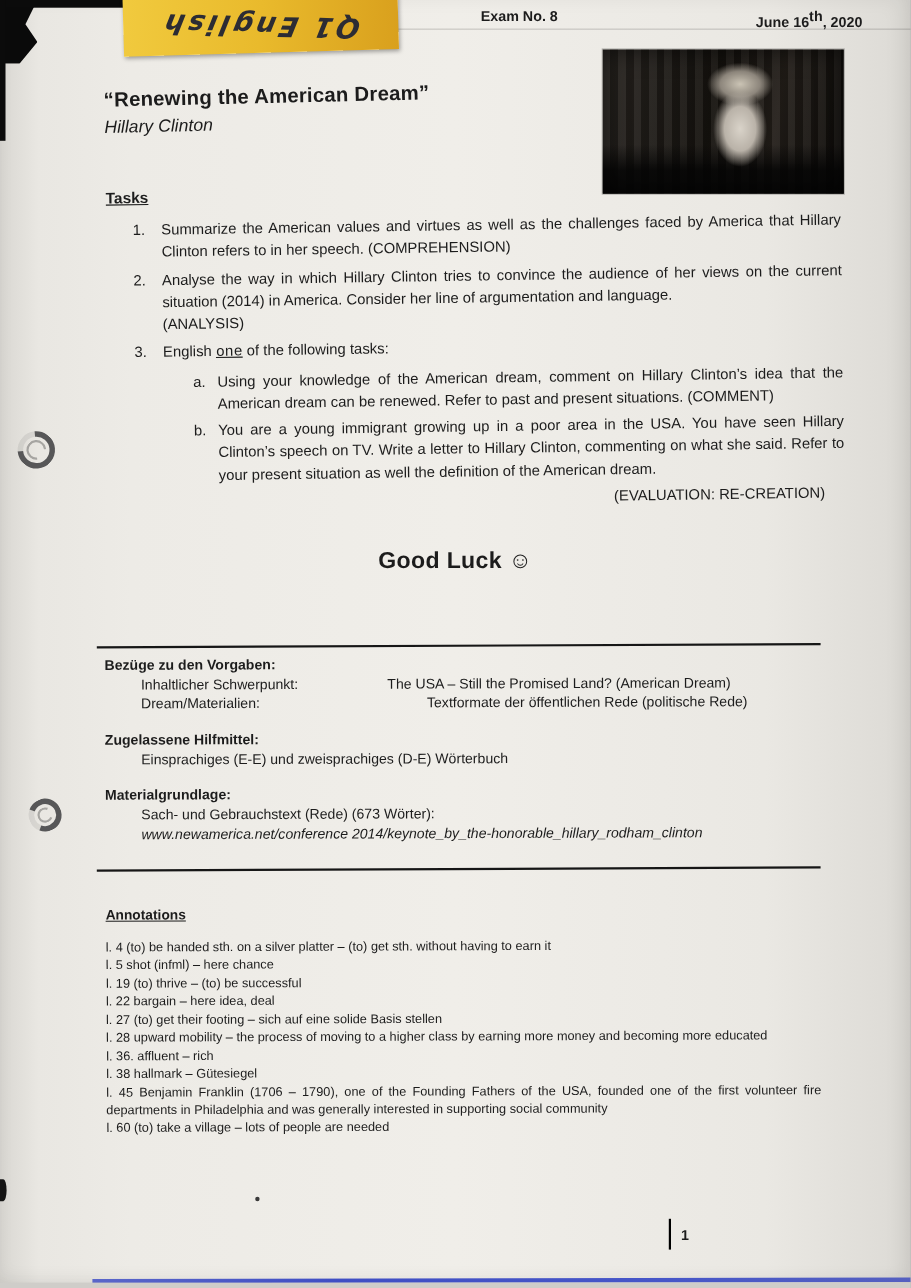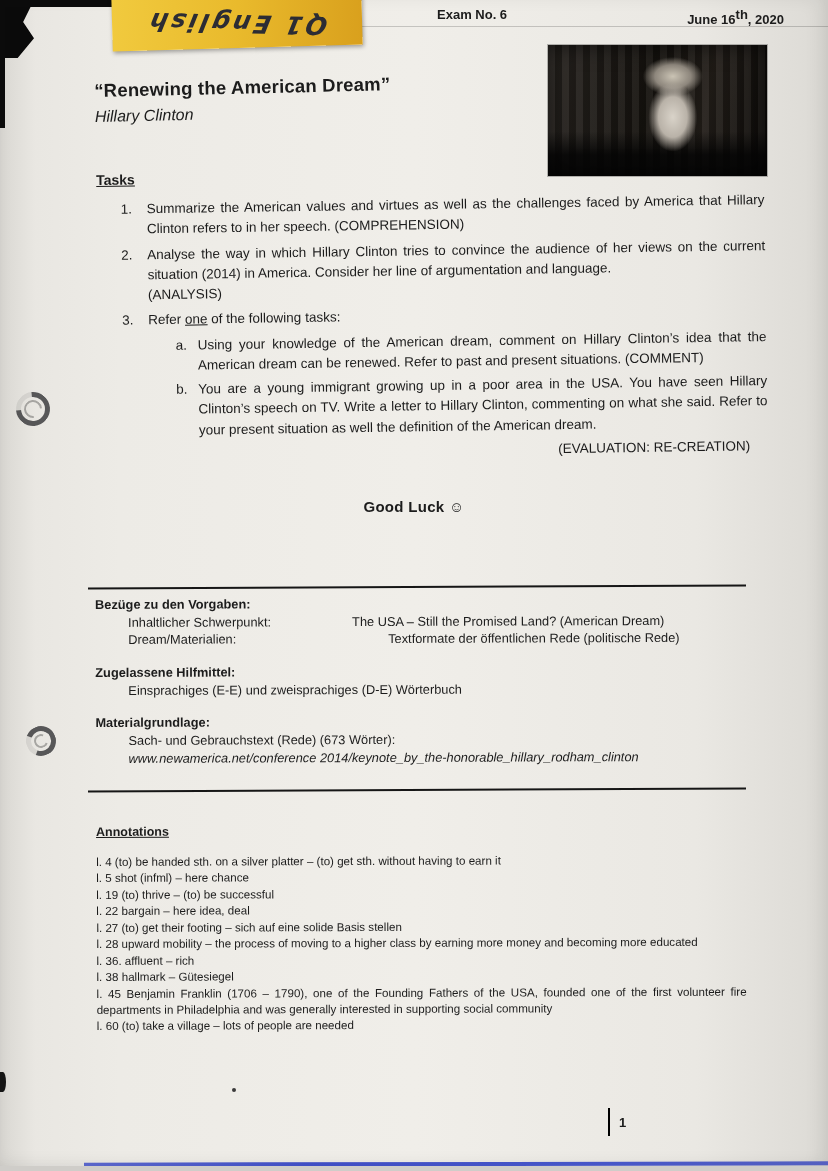--- a/index.html
+++ b/index.html
@@ -91,30 +91,30 @@
   
   .tasks {
     position: absolute; left: 96px; top: 170px; width: 668px;
     transform: rotate(-0.85deg); transform-origin: left top;
     font-size: 13.5px; line-height: 1.5;
   }
   .tasks-heading { font-weight: 700; text-decoration: underline; font-size: 14px; margin-bottom: 9px; }
   .task-row { display: flex; margin: 0 0 5px 24px; }
   .task-num { flex: 0 0 26px; }
   .task-text { flex: 1; text-align: justify; white-space: pre-line; }
-  .underline { text-decoration: underline; }
+  .underline { text-decoration: underline; font-family: Liberation Mono, monospace; }
   .subtask-row { display: flex; margin: 2px 0 4px 77px; }
   .subtask-num { flex: 0 0 22px; }
   .subtask-text { flex: 1; text-align: justify; }
   .eval-note { text-align: right; padding-right: 18px; margin-top: 3px; font-weight: 500; }
 
   
   .goodluck {
     position: absolute; left: 0; right: 0; top: 498px;
-    text-align: center; font-size: 15px; font-weight: 700; letter-spacing: 0.3px;
+    text-align: center; font-size: 21px; font-weight: 700; letter-spacing: 0.3px;
   }
 
   
   .rule { position: absolute; left: 88px; width: 658px; height: 2px; background: #161616; }
   .rule-1 { top: 586px; transform: rotate(-0.25deg); }
   .rule-2 { top: 789px; transform: rotate(-0.25deg); }
 
   
   .meta {
     position: absolute; left: 95px; top: 596px; width: 662px;
@@ -155,21 +155,21 @@
   <div class="ring ring-2"></div>
   <div class="bottom-left-mark"></div>
   <div class="speck"></div>
   <div class="blue-line"></div>
   <div class="bottom-gray"></div>
 
   <div class="sticky-note">
     <span class="handwriting">Q1 English</span>
   </div>
 
-  <div class="hdr-exam">Exam No. 6</div>
+  <div class="hdr-exam">Exam No. 8</div>
   <div class="hdr-date"><span>June 16</span><sup>th</sup><span>, 2020</span></div>
 
   <div class="photo"></div>
 
   <div class="title-block">
     <div class="title-main">“Renewing the American Dream”</div>
     <div class="title-author">Hillary Clinton</div>
   </div>
 
   <section class="tasks">
@@ -181,21 +181,21 @@
     </div>
 
     <div class="task-row">
       <span class="task-num">2.</span>
       <div class="task-text">Analyse the way in which Hillary Clinton tries to convince the audience of her views on the current situation (2014) in America. Consider her line of argumentation and language.
 (ANALYSIS)</div>
     </div>
 
     <div class="task-row">
       <span class="task-num">3.</span>
-      <div class="task-text"><span>Refer </span><span class="underline">one</span><span> of the following tasks:</span></div>
+      <div class="task-text"><span>English </span><span class="underline">one</span><span> of the following tasks:</span></div>
     </div>
 
     <div class="subtask-row">
       <span class="subtask-num">a.</span>
       <div class="subtask-text">Using your knowledge of the American dream, comment on Hillary Clinton’s idea that the American dream can be renewed. Refer to past and present situations.  (COMMENT)</div>
     </div>
 
     <div class="subtask-row">
       <span class="subtask-num">b.</span>
       <div class="subtask-text">You are a young immigrant growing up in a poor area in the USA. You have seen Hillary Clinton’s speech on TV. Write a letter to Hillary Clinton, commenting on what she said. Refer to your present situation as well the definition of the American dream.</div>

